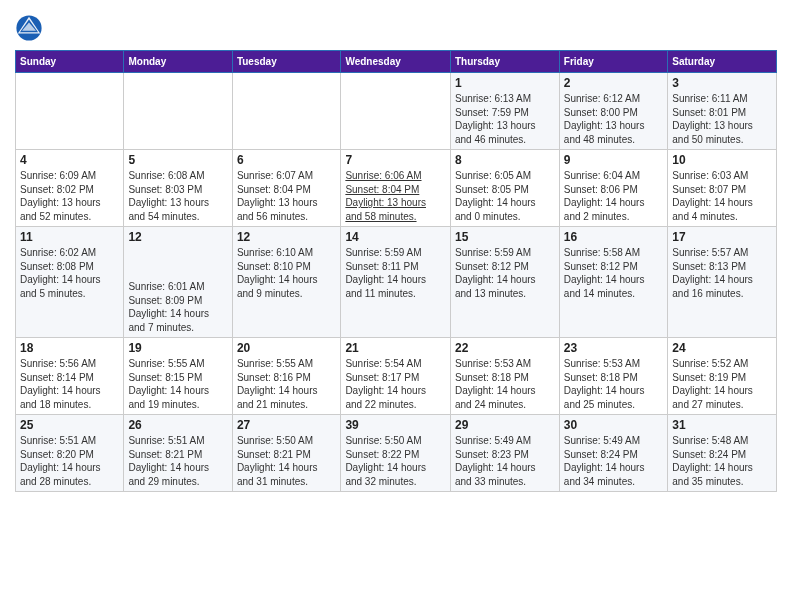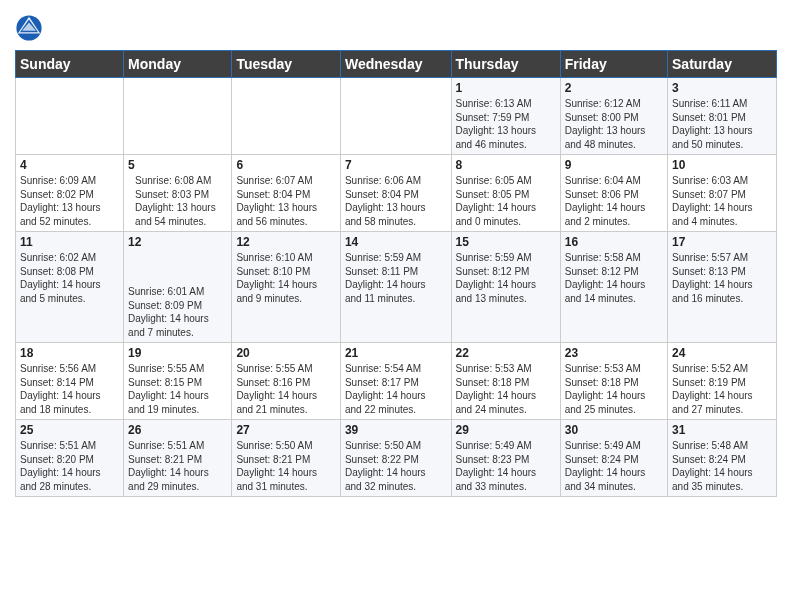--- a/index.html
+++ b/index.html
@@ -48,25 +48,25 @@
     .subtitle {
       font-size: 16px;
       color: #444;
     }
     table {
       width: 100%;
       border-collapse: collapse;
       font-size: 10.5px;
     }
     thead tr th {
-      background-color: #404040;
+      background-color: #4c1d95;
       color: #fff;
       padding: 5px 4px;
       text-align: left;
-      font-size: 14px;
+      font-size: 10px;
       font-weight: bold;
       border: 1px solid #2a6db5;
     }
     tbody tr td {
       border: 1px solid #ccc;
       padding: 3px 4px;
       vertical-align: top;
       width: 113px;
       min-height: 72px;
       background: #fff;
@@ -159,35 +159,35 @@
         <tr>
           <td>
             <span class="day-number">4</span>
             <div class="day-info" style="white-space: pre-line;">Sunrise: 6:09 AM
 Sunset: 8:02 PM
 Daylight: 13 hours
 and 52 minutes.</div>
           </td>
           <td>
             <span class="day-number">5</span>
-            <div class="day-info" style="white-space: pre-line; margin-left: 7px;">Sunrise: 6:08 AM
+            <div class="day-info" style="white-space: pre-line;">Sunrise: 6:08 AM
 Sunset: 8:03 PM
 Daylight: 13 hours
 and 54 minutes.</div>
           </td>
           <td>
             <span class="day-number">6</span>
             <div class="day-info" style="white-space: pre-line;">Sunrise: 6:07 AM
 Sunset: 8:04 PM
 Daylight: 13 hours
 and 56 minutes.</div>
           </td>
           <td>
             <span class="day-number">7</span>
-            <div class="day-info" style="white-space: pre-line;">Sunrise: 6:06 AM
+            <div class="day-info" style="white-space: pre-line; text-decoration: underline;">Sunrise: 6:06 AM
 Sunset: 8:04 PM
 Daylight: 13 hours
 and 58 minutes.</div>
           </td>
           <td>
             <span class="day-number">8</span>
             <div class="day-info" style="white-space: pre-line;">Sunrise: 6:05 AM
 Sunset: 8:05 PM
 Daylight: 14 hours
 and 0 minutes.</div>

